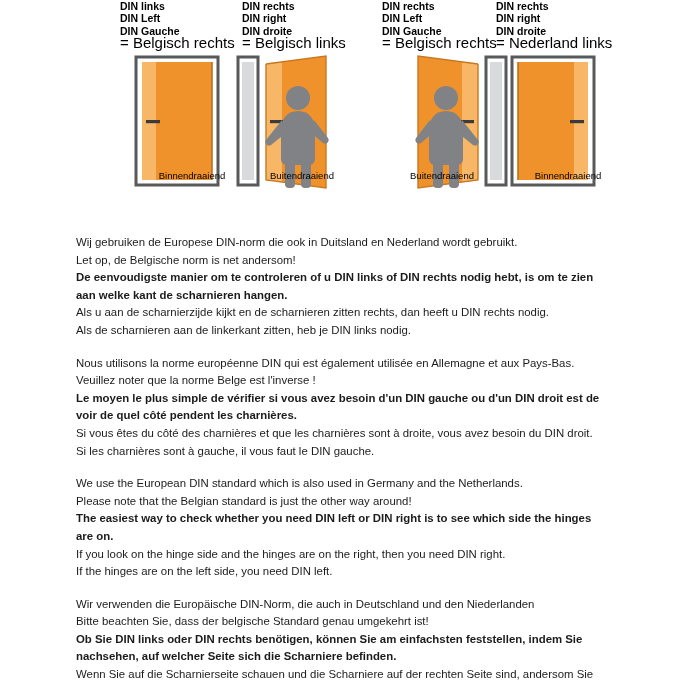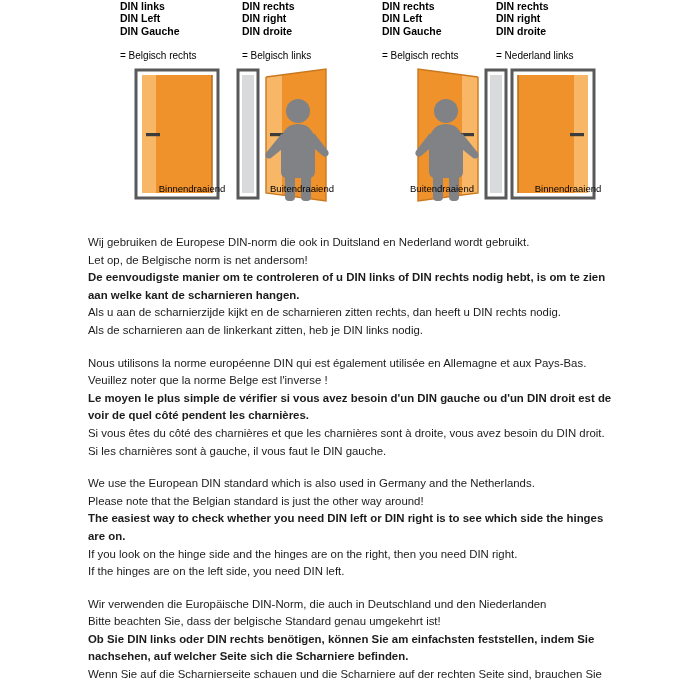--- a/index.html
+++ b/index.html
@@ -43,22 +43,21 @@
   .labels {
     font-size: 10.5px;
     line-height: 12.4px;
     font-weight: bold;
     color: #000;
     text-align: left;
     padding-left: 4px;
   }
   .labels .sub {
     font-weight: normal;
-    font-size: 10px;
-    margin-top: 13px;
+    font-size: 15px;
   }
 
   .art {
     position: relative;
     margin-top: 4px;
     height: 135px;
   }
   .caption {
     position: absolute;
     bottom: 8px;
@@ -66,21 +65,21 @@
     width: 128px;
     text-align: center;
     font-size: 9.5px;
     color: #000;
   }
   .caption.wide { width: 150px; left: -11px; }
 
   
   .textblock {
     position: absolute;
-    left: 88px;
+    left: 76px;
     top: 234px;
     width: 566px;
     font-size: 11.4px;
     line-height: 17.6px;
     color: #1b1b1b;
   }
   .para { margin: 0 0 0 0; }
   .para.bold { font-weight: bold; }
   .gap { height: 15px; }
 </style>
@@ -229,18 +228,18 @@
       <div class="para">If the hinges are on the left side, you need DIN left.</div>
     </div>
 
     <div class="gap"></div>
 
     <div>
       <div class="para">Wir verwenden die Europäische DIN-Norm, die auch in Deutschland und den Niederlanden</div>
       <div class="para">Bitte beachten Sie, dass der belgische Standard genau umgekehrt ist!</div>
       <div class="para bold">Ob Sie DIN links oder DIN rechts benötigen, können Sie am einfachsten feststellen, indem Sie</div>
       <div class="para bold">nachsehen, auf welcher Seite sich die Scharniere befinden.</div>
-      <div class="para">Wenn Sie auf die Scharnierseite schauen und die Scharniere auf der rechten Seite sind, brauchen Sie</div>
+      <div class="para">Wenn Sie auf die Scharnierseite schauen und die Scharniere auf der rechten Seite sind, andersom Sie</div>
 
     </div>
 
   </div>
 </div>
 
 </body></html>

